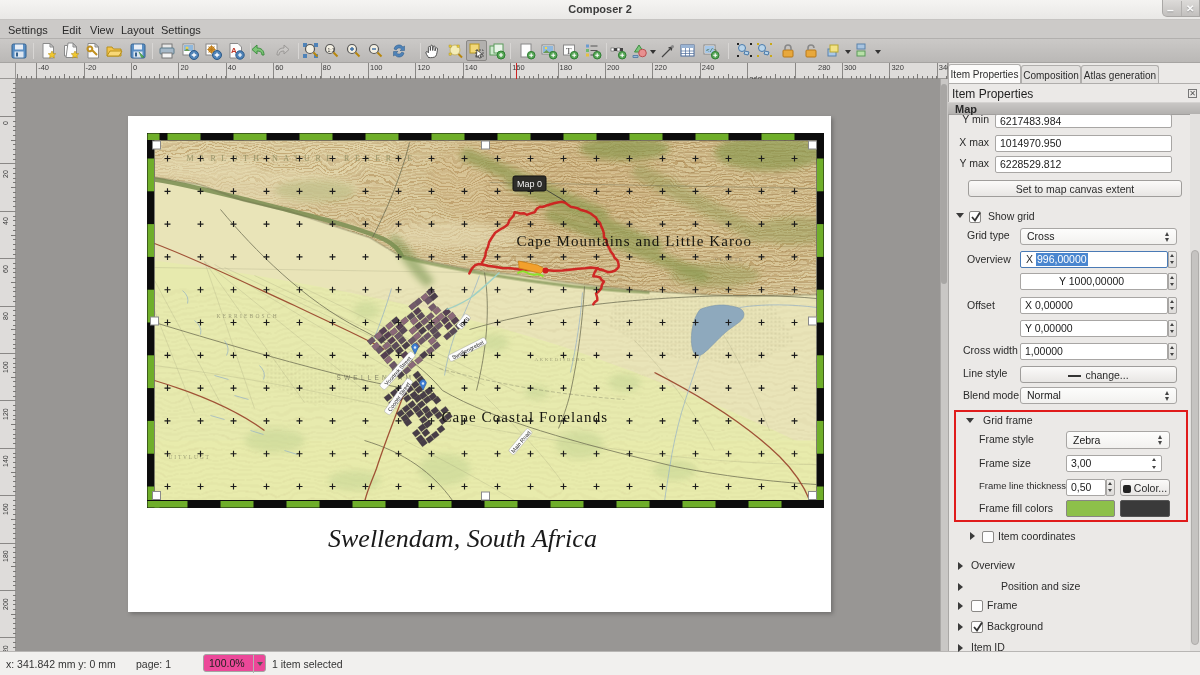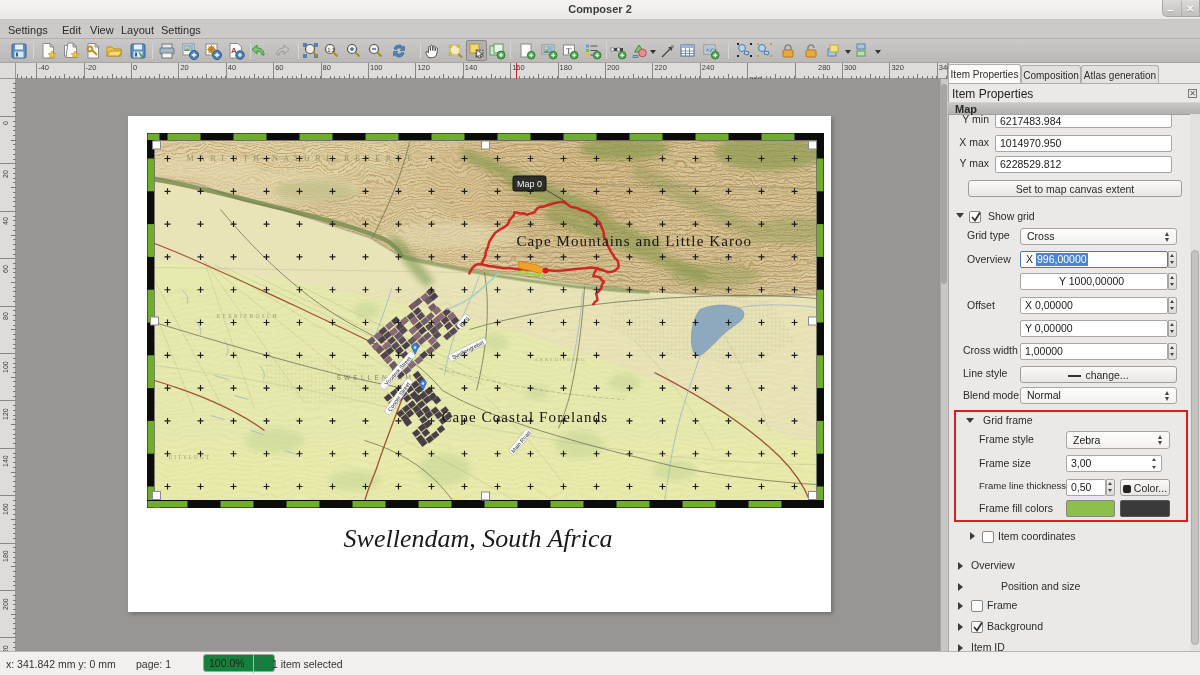--- a/index.html
+++ b/index.html
@@ -15,21 +15,21 @@
 #vruler{left:0;top:79px;width:16px;height:572px;background:#dedcda;border-right:1px solid #9a9896;}
 #rulcorner{left:0;top:63px;width:16px;height:16px;background:#dedcda;border-bottom:1px solid #9a9896;border-right:1px solid #9a9896;}
 .rnum{position:absolute;font-size:7.5px;color:#3a3a3a;}
 .vnum{position:absolute;font-size:7px;color:#3a3a3a;transform:rotate(-90deg);transform-origin:left top;}
 #canvas{left:16px;top:79px;width:924px;height:572px;background:#989694;overflow:hidden;}
 #cscroll{left:940px;top:79px;width:8px;height:572px;background:#c9c7c5;border-left:1px solid #aaa8a6;}
 #cthumb{left:941px;top:84px;width:6px;height:200px;background:#a8a6a4;border-radius:3px;}
 #page{left:128px;top:116px;width:703px;height:496px;background:#ffffff;box-shadow:2px 2px 4px rgba(0,0,0,0.25);}
 #statusbar{left:0;top:651px;width:1200px;height:24px;background:#f1f0ee;border-top:1px solid #b8b6b4;font-size:11px;color:#333;}
 .sbt{top:658px;font-size:10.5px;color:#333;}
-#zoombox{left:203px;top:654px;width:72px;height:18px;background:#15803d;border:1px solid #a5a3a1;border-radius:3px;font-size:11px;color:#222;}
+#zoombox{left:203px;top:654px;width:63px;height:18px;background:#ec4899;border:1px solid #a5a3a1;border-radius:3px;font-size:11px;color:#222;}
 #panel{left:948px;top:63px;width:252px;height:588px;background:#ebe9e7;border-left:1px solid #a9a7a5;}
 .tab{position:absolute;font-size:10.5px;color:#2b2b2b;border:1px solid #b0aeac;border-bottom:none;border-radius:3px 3px 0 0;padding:0;height:19px;line-height:19px;white-space:nowrap;text-align:center;overflow:hidden;}
 #ptitle{left:952px;top:87px;font-size:12px;color:#1e1e1e;}
 #maphdr{left:948px;top:102px;width:252px;height:13px;background:linear-gradient(#c9c7c5,#b3b1af);border-top:1px solid #d5d3d1;border-bottom:1px solid #a19f9d;font-size:11px;font-weight:bold;color:#2a2a2a;line-height:12px;padding-left:7px;}
 .plbl{position:absolute;font-size:10.5px;color:#2b2b2b;white-space:nowrap;}
 .inp{position:absolute;background:#fff;border:1px solid #a8a6a4;border-radius:2px;font-size:10.5px;color:#1a1a1a;padding-left:4px;white-space:nowrap;overflow:hidden;}
 .btn{position:absolute;background:linear-gradient(#fbfaf9,#e8e6e4);border:1px solid #9f9d9b;border-radius:3px;font-size:10.5px;color:#2b2b2b;text-align:center;}
 .combo{position:absolute;background:linear-gradient(#fdfdfc,#f2f1ef);border:1px solid #a8a6a4;border-radius:3px;font-size:10.5px;color:#1a1a1a;padding-left:6px;}
 .spin{position:absolute;width:9px;background:linear-gradient(#f0efed,#dddbd9);border:1px solid #a8a6a4;border-radius:0 2px 2px 0;}
 .cb{position:absolute;width:12px;height:12px;background:#fdfdfd;border:1px solid #8a8886;border-radius:2px;}
@@ -1123,21 +1123,21 @@
             <rect x="5.5" y="8" width="8" height="8"></rect>
             <rect x="661.5" y="8" width="8" height="8"></rect>
             <rect x="5.5" y="358.5" width="8" height="8"></rect>
             <rect x="661.5" y="358.5" width="8" height="8"></rect>
             <rect x="334.5" y="8" width="8" height="8"></rect>
             <rect x="334.5" y="359" width="8" height="8"></rect>
             <rect x="3.5" y="184" width="8" height="8"></rect>
             <rect x="661.5" y="184" width="8" height="8"></rect>
           </g>
         </svg>
-        <div class="abs" style="left:200px;top:408px;width:300px;text-align:center;font-family:'Liberation Serif',serif;font-style:italic;font-size:26px;color:#1a1a1a;">Swellendam, South Africa</div>
+        <div class="abs" style="left:200px;top:408px;width:300px;font-family:'Liberation Serif',serif;font-style:italic;font-size:26px;color:#1a1a1a;">Swellendam, South Africa</div>
       </div>
     </div>
 <div id="cscroll" class="abs"></div>
     <div id="cthumb" class="abs"></div>
 <div id="statusbar" class="abs"></div>
 <div class="sbt abs" style="left:6px;">x: 341.842 mm y: 0 mm</div>
 <div class="sbt abs" style="left:136px;">page: 1</div>
 <div id="zoombox" class="abs">
       <span style="position:absolute;left:5px;top:2px;font-size:10.5px;">100.0%</span>
       <span style="position:absolute;left:49px;top:0;width:1px;height:18px;background:#b5b3b1;"></span>

